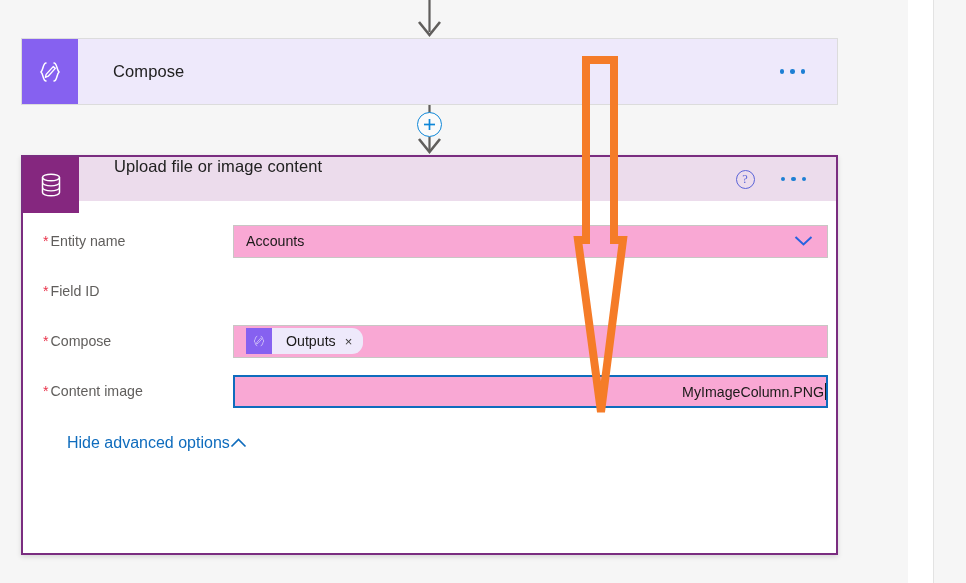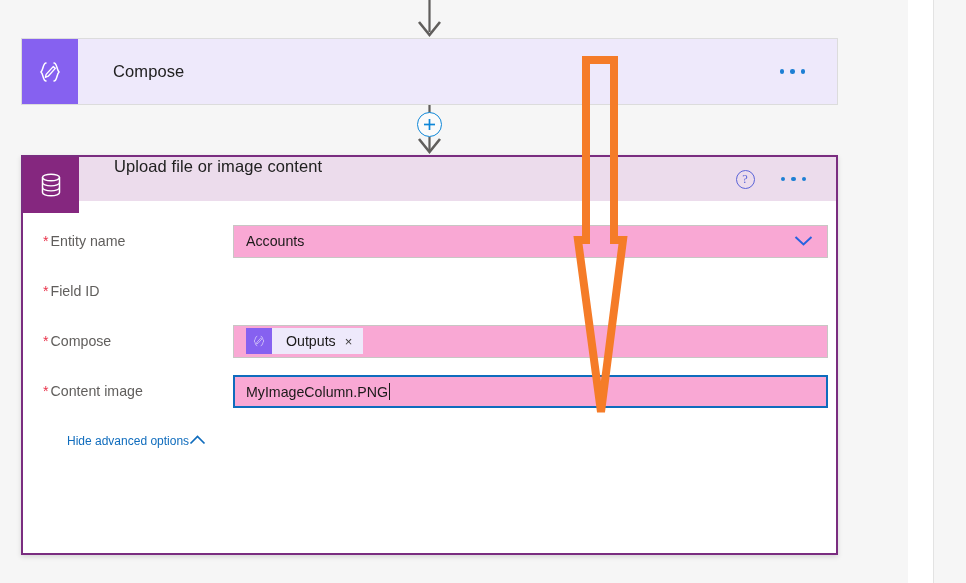--- a/index.html
+++ b/index.html
@@ -141,20 +141,21 @@
     position: relative;
     width: 595px;
     height: 33px;
     background: #f9a8d4;
     border: 1px solid #c8c6c4;
     display: flex;
     align-items: center;
   }
   .field-control.focused {
     border: 2px solid #0f6cbd;
+    justify-content: flex-end;
   }
   .field-text {
     padding-left: 12px;
     font-size: 14.2px;
     color: #1b1a19;
     white-space: nowrap;
     overflow: hidden;
   }
   .field-control.focused .field-text { padding-left: 11px; }
   .caret {
@@ -172,20 +173,21 @@
     display: flex;
   }
 
   
   .token {
     margin-left: 12px;
     height: 26px;
     background: #eee9fb;
     display: flex;
     align-items: center;
+    border-radius: 11px;
   }
   .token-icon {
     width: 26px; height: 26px;
     background: #8661f0;
     display: flex; align-items: center; justify-content: center;
     flex: 0 0 26px;
   }
   .token-label {
     padding: 0 9px 0 14px;
     font-size: 14.2px;
@@ -196,21 +198,21 @@
     font-size: 13px;
     color: #3b3a39;
     line-height: 1;
   }
 
   .advanced-link {
     margin: 18px 0 0 44px;
     display: inline-flex;
     align-items: center;
     color: #0f6cbd;
-    font-size: 12px;
+    font-size: 16px;
     cursor: pointer;
   }
 
   
   .annotation {
     position: absolute;
     left: 0; top: 0;
     width: 966px; height: 583px;
     pointer-events: none;
   }

